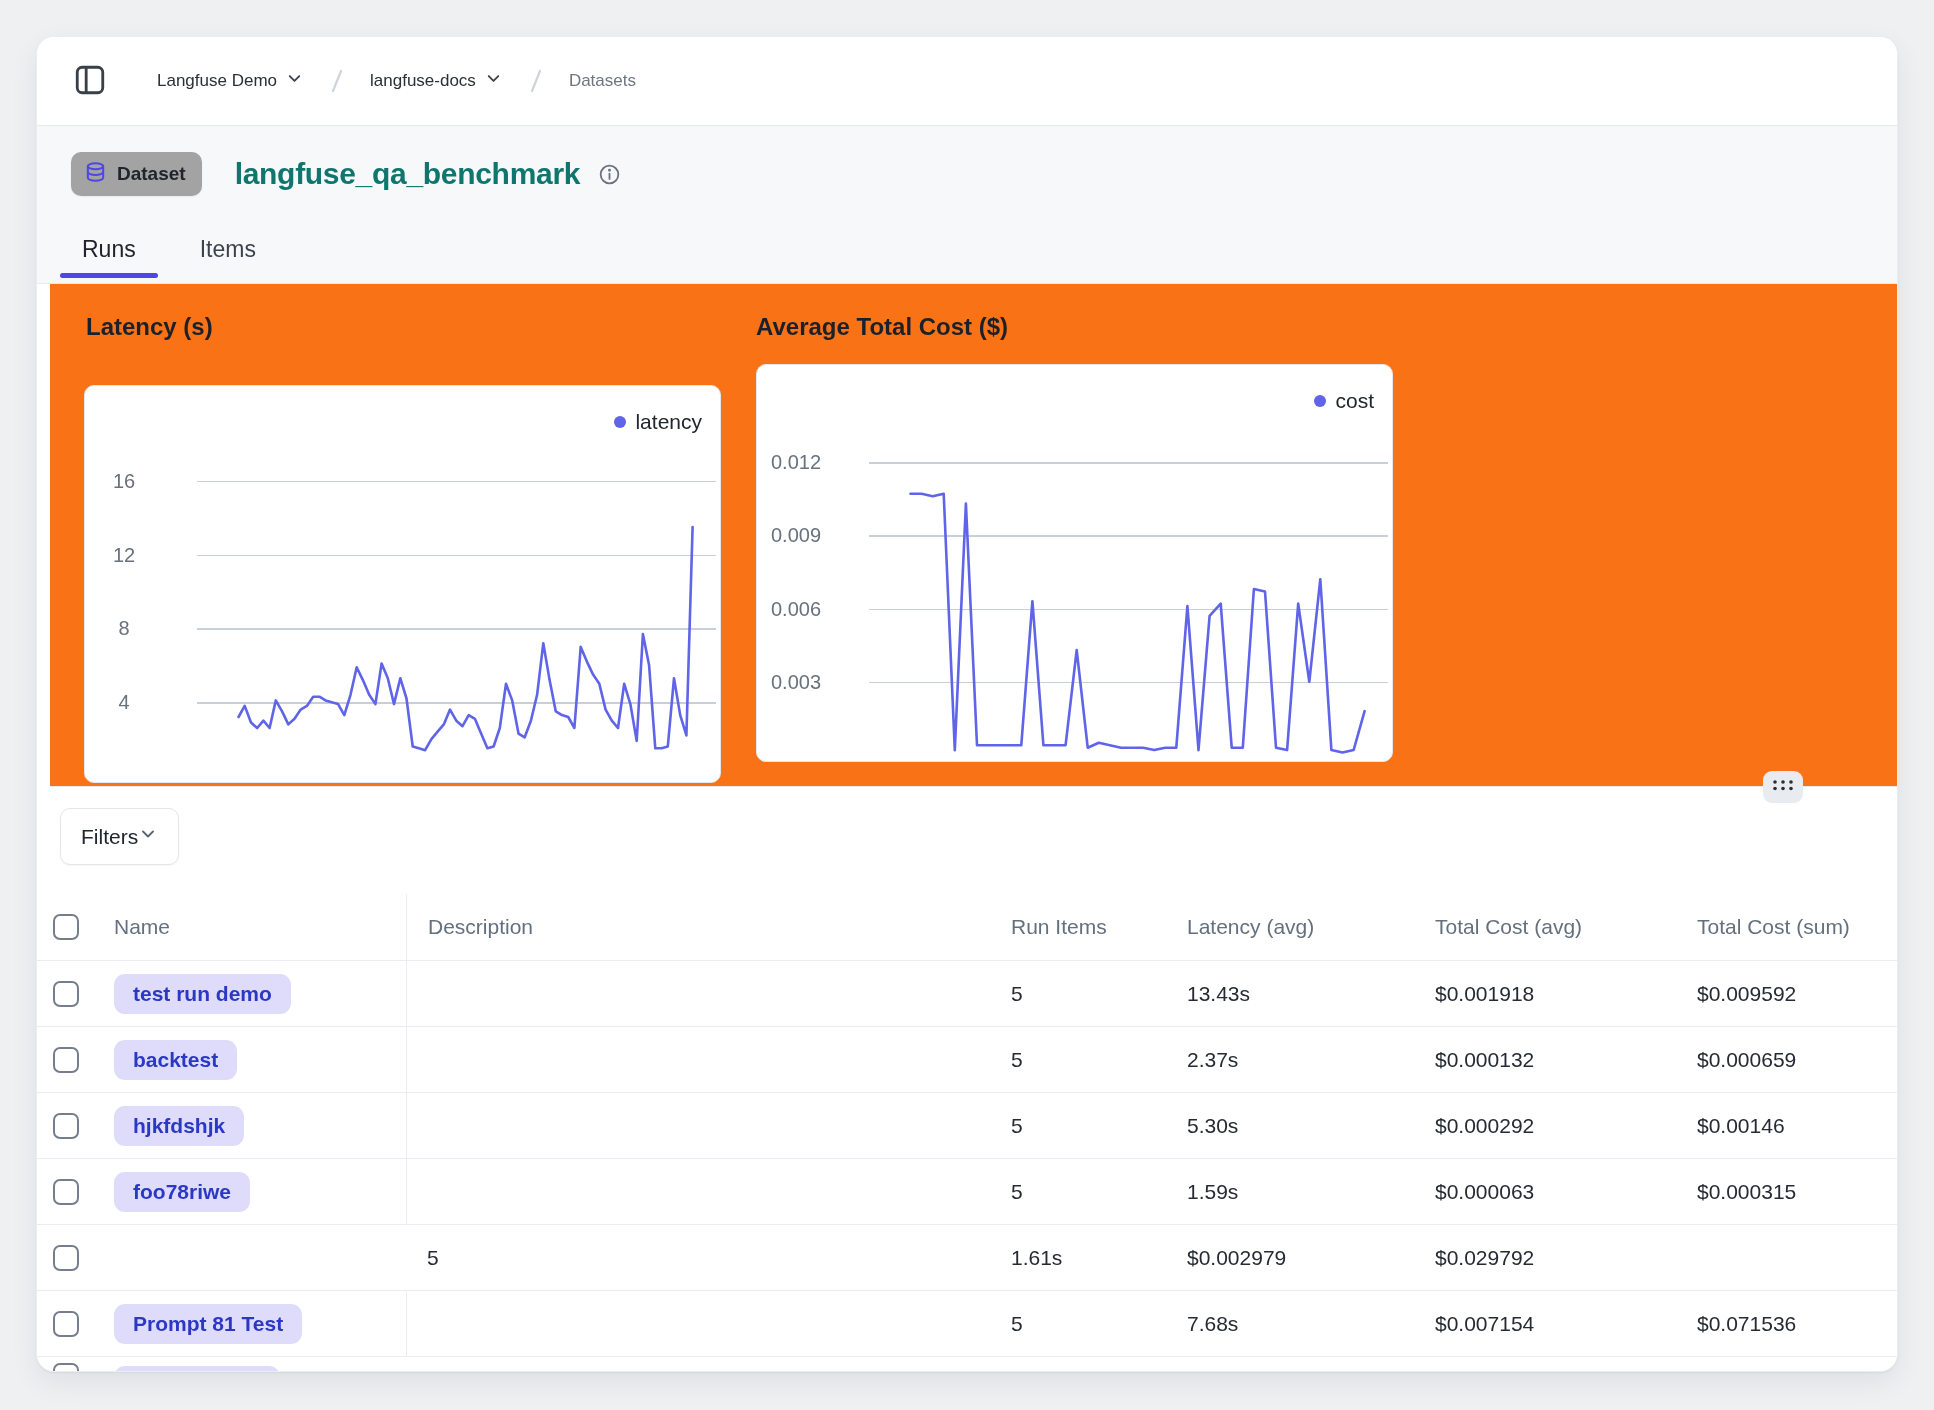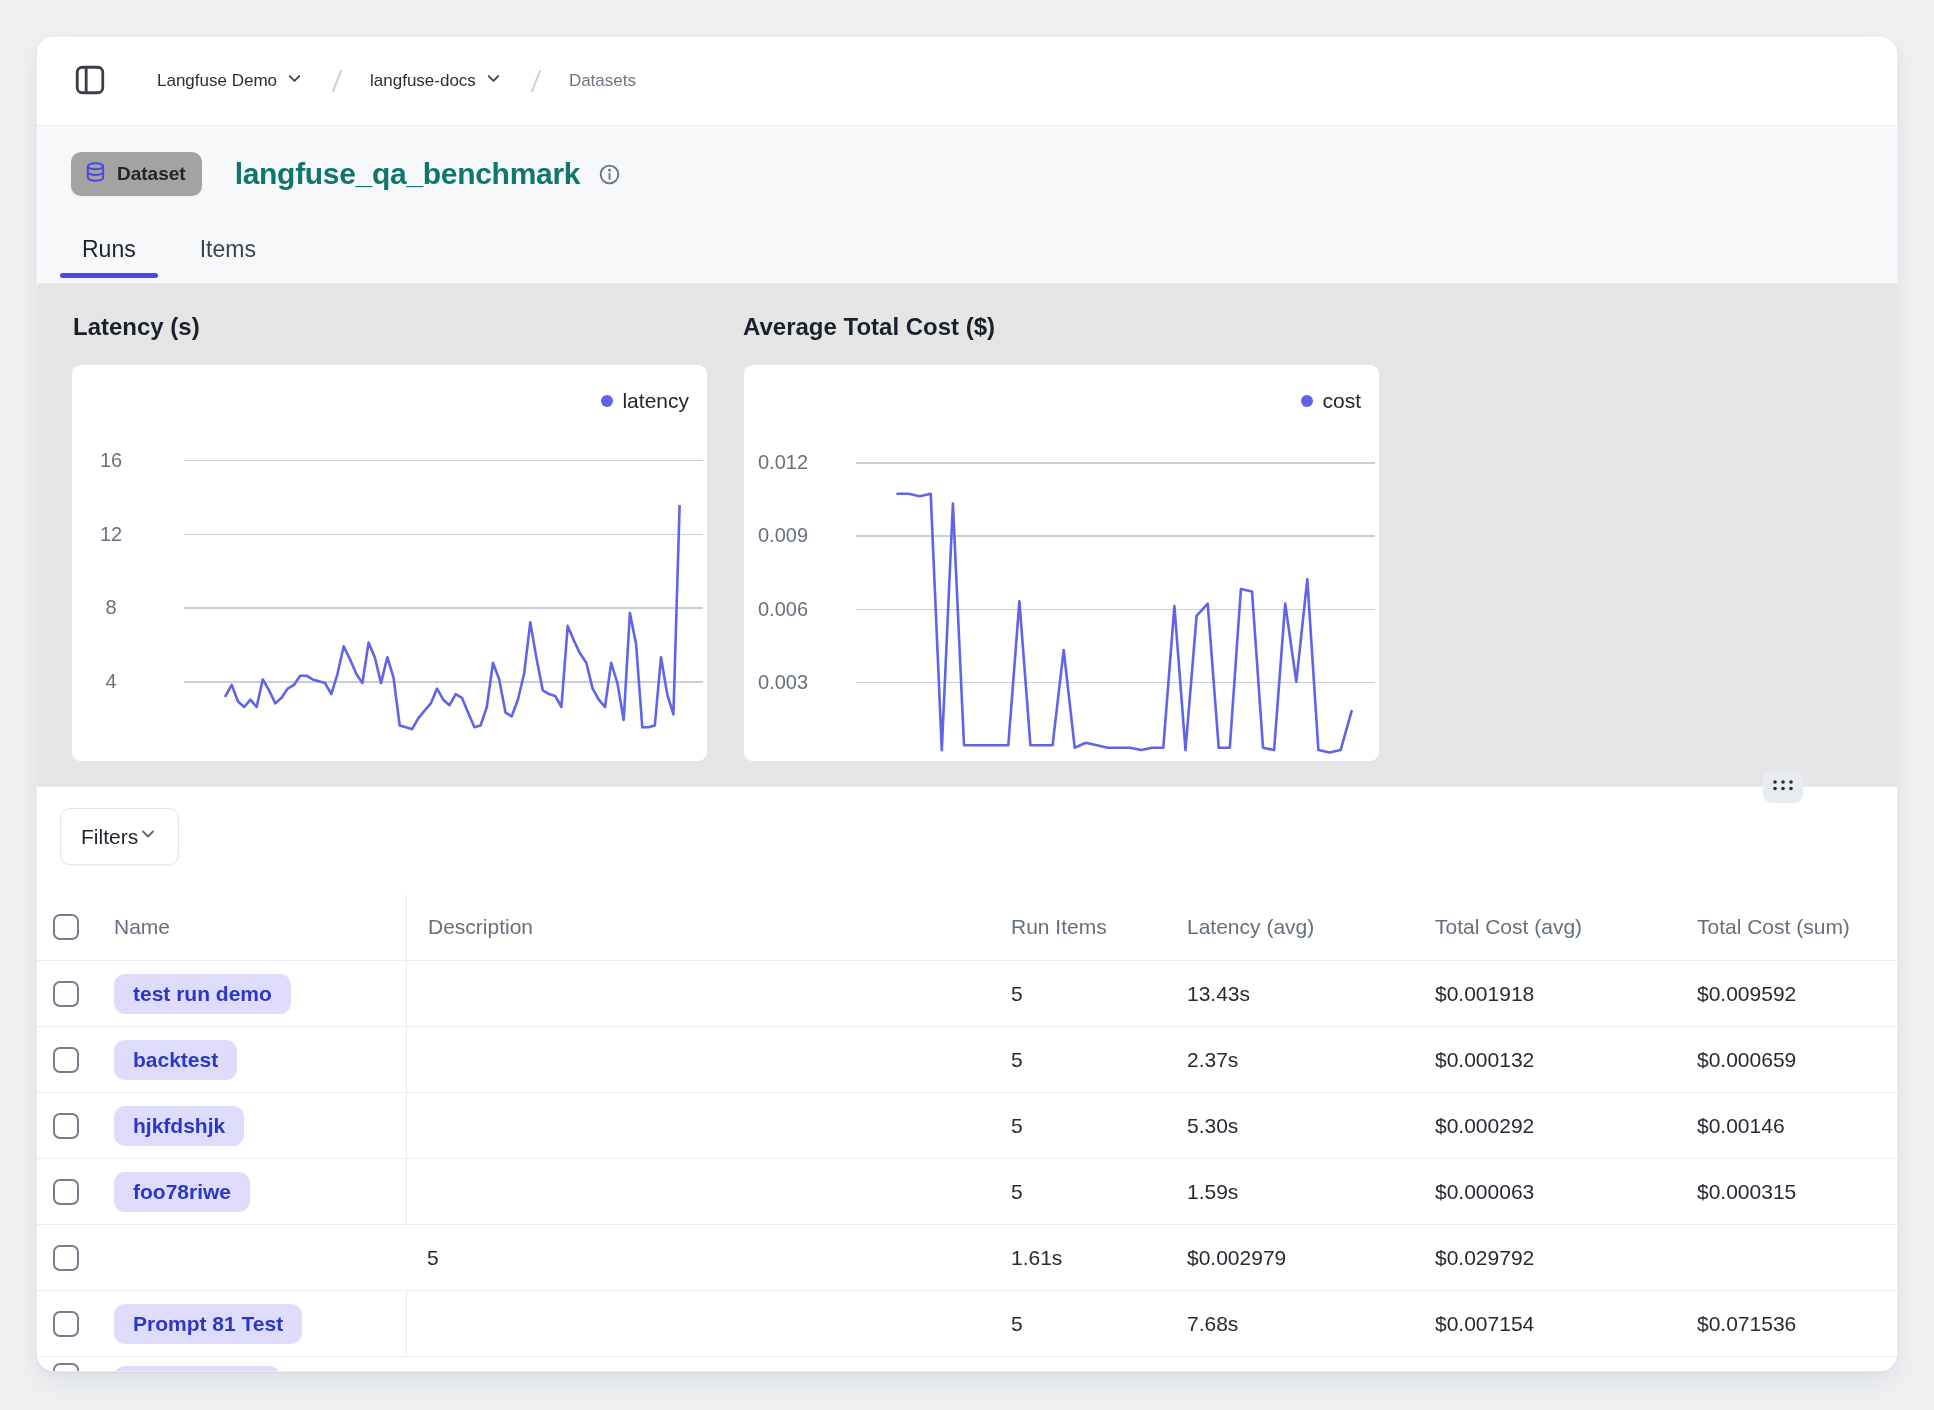--- a/index.html
+++ b/index.html
@@ -27,26 +27,26 @@
   .band-row{position:absolute; left:34px; top:26px; display:flex; align-items:center; gap:16px;}
   .badge{display:flex; align-items:center; gap:10px; background:#a3a3a3; border-radius:10px; height:44px; padding:0 16px 0 13px; box-shadow:0 1px 2px rgba(16,24,40,.06);}
   .badge-label{font-size:19px; font-weight:700; color:var(--txt-dark);}
   .page-title{font-size:30px; font-weight:700; color:#0f766e; letter-spacing:-0.3px;margin-left:17px;}
   .info-ic{display:flex; align-items:center; margin-left:2px; cursor:pointer;}
   .tabs{position:absolute; left:23px; top:95px; display:flex; gap:20px;}
   .tab{position:relative; height:57px; padding:0 22px; display:flex; align-items:center; font-size:23px; color:#3c434d; font-weight:500; cursor:pointer;}
   .tab.active{color:#20252d;}
   .tab.active::after{content:""; position:absolute; left:0; right:0; bottom:0; height:5px; background:var(--accent); border-radius:3px;}
   
-  .charts{position:absolute; left:0; top:247px; width:100%; height:503px; background:#e5e5e5; border-bottom:1px solid var(--border);}
+  .charts{position:absolute; left:13px; top:247px; width:100%; height:503px; background:#f97316; border-bottom:1px solid var(--border);}
   .chart-title{position:absolute; top:29px; font-size:24px; font-weight:600; color:#1b212b;}
   #chart-title-0{left:36px;}
   #chart-title-1{left:706px;}
   .chart-card{position:absolute; top:80px; width:637px; height:398px; border:1.5px solid #e3e7eb; border-radius:10px; background:#fff;}
-  #chart-0{left:34px;}
+  #chart-0{left:34px;margin-top:21px;}
   #chart-1{left:706px;}
   .gridline{position:absolute; height:1.5px; background:var(--grid);}
   .tick-label{position:absolute; left:0; height:28px; line-height:28px; text-align:center; font-size:20px; color:#68717e;}
   .legend{position:absolute; top:24px; right:18px; display:flex; align-items:center; gap:9px; z-index:3;}
   .legend-dot{width:12px; height:12px; border-radius:50%; background:var(--line);}
   .legend-label{font-size:21px; color:#20262e;}
   .chart-svg{position:absolute; left:0; top:0; z-index:2;}
   
   .drag-handle{position:absolute; left:1726px; top:734px; width:40px; height:32px; background:#e8ecf1; border-radius:9px; display:flex; align-items:center; justify-content:center; cursor:grab; z-index:4;}
   

